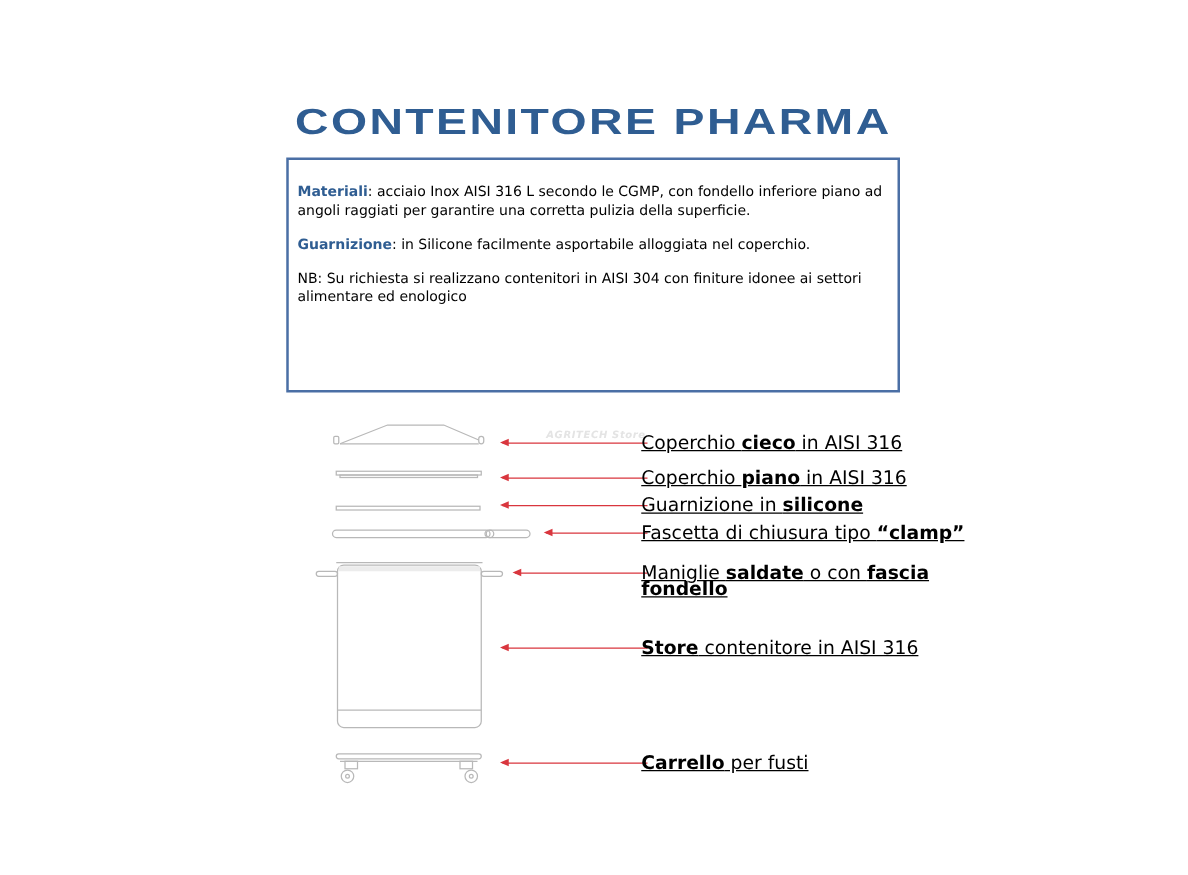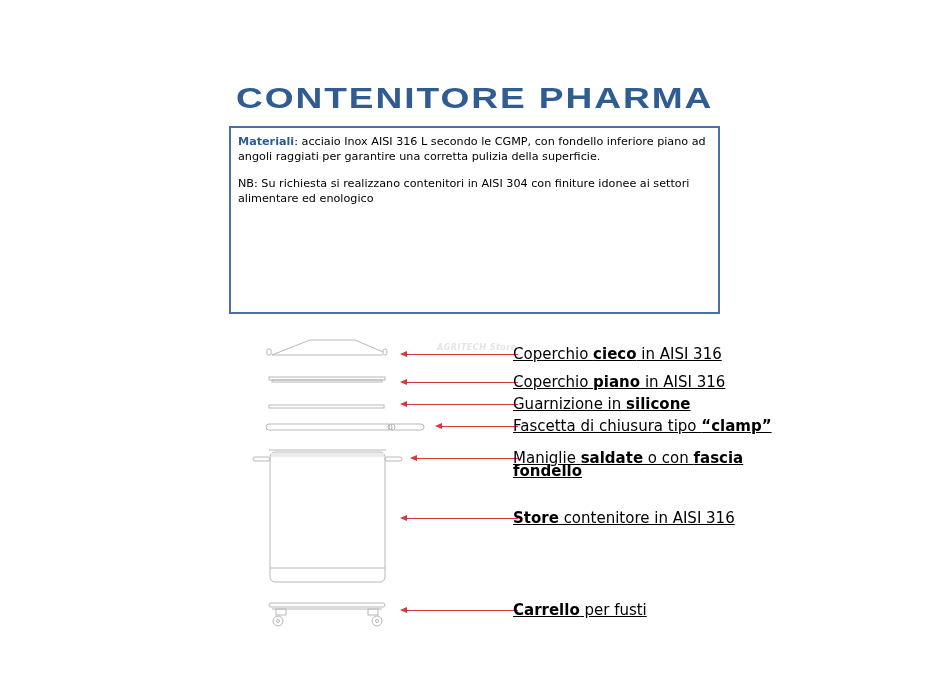--- a/index.html
+++ b/index.html
@@ -1,35 +1,36 @@
 <!DOCTYPE html>
 <html><head>
   <meta charset="utf-8">
   <style>
     html, body { margin:0; padding:0; background:#ffffff; }
     body { width:950px; height:700px; position:relative; overflow:hidden; font-family:"DejaVu Sans", sans-serif; color:#000; }
     .title { position:absolute; left:236px; top:82px; font-family:"Liberation Sans", sans-serif; font-weight:bold; font-size:29px; letter-spacing:1.5px; color:#2f5d92; transform:scaleX(1.28); transform-origin:left center; white-space:nowrap; }
     .infobox { position:absolute; left:229px; top:126px; width:491px; height:188px; border:2px solid #4a6fa5; box-sizing:border-box; padding:6px 7px; font-size:11.2px; line-height:15px; }
-    .infobox p { margin:0 0 12px 0; }
+    .infobox p { margin:12px 0 12px 0; }
     .infobox .key { color:#2f5d92; font-weight:bold; }
     .infobox .nbkey { color:#000; font-weight:normal; }
     .diagram { position:absolute; left:0; top:0; width:950px; height:700px; }
     .label { position:absolute; left:513px; font-size:15px; line-height:13px; white-space:nowrap;text-decoration:underline; }
     .label b { font-weight:bold; }
     .arrow { position:absolute; height:1px; background:#d9363e; }
     .arrow::before { content:""; position:absolute; left:-2px; top:-3px; border-right:7px solid #d9363e; border-top:3.5px solid transparent; border-bottom:3.5px solid transparent; }
     .watermark { position:absolute; left:437px; top:343px; font-size:8px; font-style:italic; font-weight:bold; color:#e4e4e4; letter-spacing:0.5px; }
   </style>
 </head>
 <body>
 
 <div class="title">CONTENITORE PHARMA</div>
 
 <div class="infobox">
   <p><span class="key">Materiali</span><span>: acciaio Inox AISI 316 L secondo le CGMP, con fondello inferiore piano ad angoli raggiati per garantire una corretta pulizia della superficie.</span></p>
+  <p><span class="key">Guarnizione</span><span>: in Silicone facilmente asportabile alloggiata nel coperchio.</span></p>
   <p><span class="nbkey">NB</span><span>: Su richiesta si realizzano contenitori in AISI 304  con finiture idonee ai settori  alimentare ed enologico</span></p>
 </div>
 
 <div class="diagram">
   <svg width="950" height="700" style="position:absolute;left:0;top:0">
     <g fill="none" stroke="#b8b8b8" stroke-width="1">
 
       <g>
         <polyline points="272,355 310,340 355,340 383,352"></polyline>
         <line x1="272" y1="355" x2="383" y2="355"></line>

